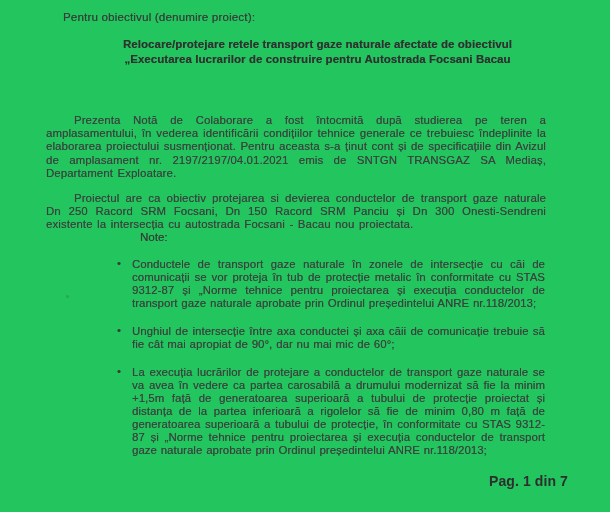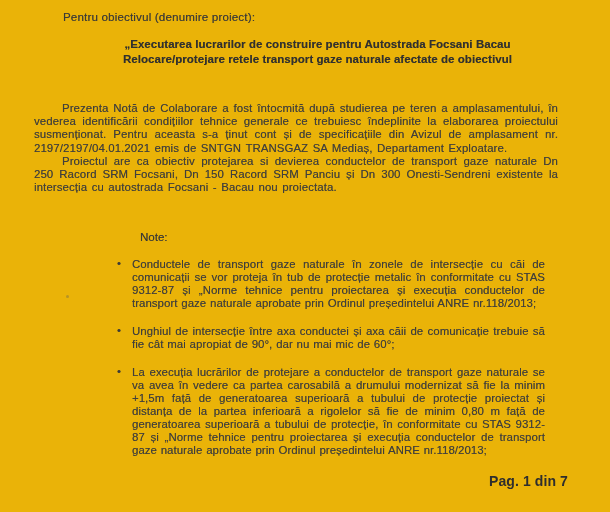--- a/index.html
+++ b/index.html
@@ -4,21 +4,21 @@
 <style>
   html, body {
     margin: 0;
     padding: 0;
     background: #ffffff;
   }
   .page {
     position: relative;
     width: 610px;
     height: 512px;
-    background: #eab308;
+    background: #22c55e;
     font-family: "Liberation Sans", sans-serif;
     color: #3f3f3f;
     overflow: hidden;
     
     text-shadow: 0.2px 0.2px 0.45px rgba(45,45,45,0.55);
   }
   .header-label {
     position: absolute;
     left: 63px;
     top: 11px;
@@ -43,21 +43,21 @@
     left: 34px;
     top: 102px;
     width: 524px;
     font-size: 11.3px;
     line-height: 13.2px;
     text-align: justify;
     letter-spacing: 0.15px;
     word-spacing: 1.2px;
   }
   .body-text p {
-    margin: 0;
+    margin: 12px;
     text-indent: 28px;
   }
   .note-label {
     position: absolute;
     left: 104px;
     top: 231px;
     font-size: 11.5px;
     color: #383838;
     padding-left: 36px;
   }
@@ -108,22 +108,22 @@
   }
 </style>
 </head>
 <body>
 
 <div class="page">
 
   <div class="header-label">Pentru obiectivul (denumire proiect):</div>
 
   <div class="title-block">
+    <div>Relocare/protejare retele transport gaze naturale afectate de obiectivul</div>
     <div>„Executarea lucrarilor de construire pentru Autostrada Focsani Bacau</div>
-    <div>Relocare/protejare retele transport gaze naturale afectate de obiectivul</div>
   </div>
 
   <div class="body-text">
     <p>Prezenta Notă de Colaborare a fost întocmită după studierea pe teren a amplasamentului, în vederea identificării condițiilor tehnice generale ce trebuiesc îndeplinite la elaborarea proiectului susmenționat. Pentru aceasta s-a ținut cont și de specificațiile din Avizul de amplasament nr. 2197/2197/04.01.2021 emis de SNTGN TRANSGAZ SA Mediaș, Departament Exploatare.</p>
     <p>Proiectul are ca obiectiv protejarea si devierea conductelor de transport gaze naturale Dn 250 Racord SRM Focsani, Dn 150 Racord SRM Panciu și Dn 300 Onesti-Sendreni existente la intersecția cu autostrada Focsani - Bacau nou proiectata.</p>
   </div>
 
   <div class="note-label">Note:</div>
 
   <ul class="notes">

